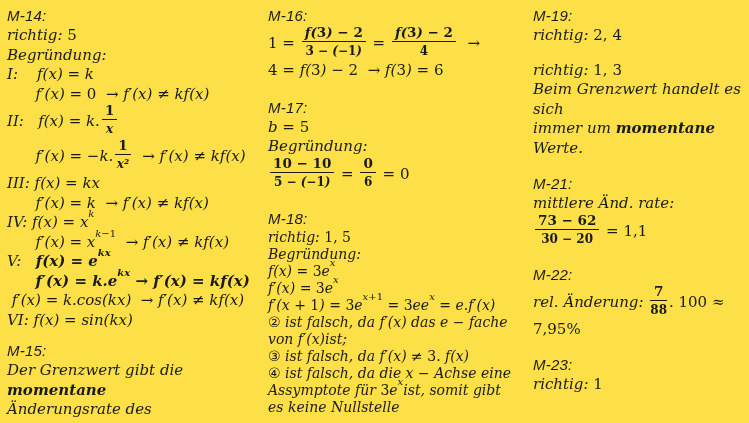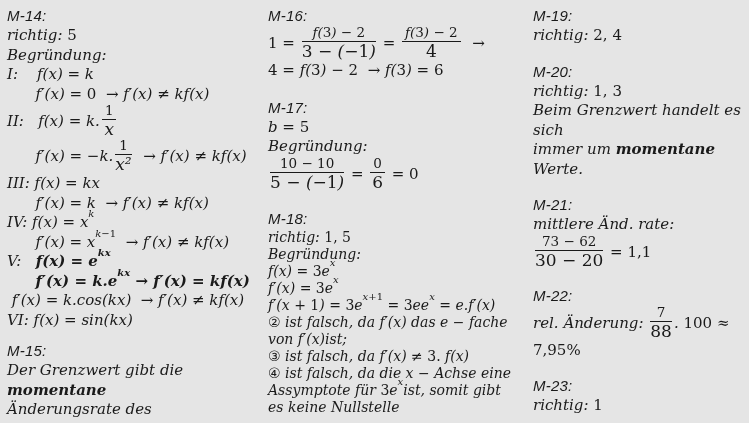--- a/index.html
+++ b/index.html
@@ -1,18 +1,18 @@
 <!DOCTYPE html>
 <html><head>
 <meta charset="utf-8">
 <style>
   html,body { margin:0; padding:0; background:#ffffff; }
   .page {
     position:relative; width:749px; height:423px; overflow:hidden;
-    background:#e5e5e5; color:#1a1a1a;
+    background:#fde047; color:#1a1a1a;
     font-family:"DejaVu Serif","DejaVu Sans",serif;
   }
   .col { position:absolute; top:5px; }
   .col1 { left:7px;   width:256px; }
   .col2 { left:268px; width:260px; }
   .col3 { left:533px; width:214px; }
   .block { margin-bottom:10px; }
   .col2 .block { margin-bottom:16px; }
   .col3 .block { margin-bottom:15px; }
   .heading {
@@ -20,27 +20,27 @@
     font-size:15px; line-height:21px; letter-spacing:0.2px;
   }
   .line { font-size:15px; line-height:19.5px; white-space:pre-wrap; }
   .tight .line { line-height:17px; font-size:14px; }
   .it { font-style:italic; }
   .rm { font-style:normal; }
   .bd { font-weight:700; }
   sup { font-size:10px; line-height:0; position:relative; top:-4px; }
   .frac {
     display:inline-block; vertical-align:middle; text-align:center;
-    margin:0 2px; transform:translateY(-2px);
+    margin:0 2px; transform:translateY(-2px);font-weight:bold;
   }
   .frac .num {
     display:block; padding:0 3px 1px; line-height:16px; font-size:13.5px;
     border-bottom:1px solid #1a1a1a;
   }
-  .frac .den { display:block; padding-top:1px; line-height:16px; font-size:17px; }
+  .frac .den { display:block; padding-top:1px; line-height:16px; font-size:12px; }
 </style>
 </head>
 <body>
 
 <div class="page">
   <div class="col col1">
       <div class="block">
         <div class="heading">M-14:</div>
         <div class="line"><span class="it">richtig: </span><span class="rm">5</span></div>
         <div class="line"><span class="it">Begründung:</span></div>
@@ -89,21 +89,20 @@
         <div class="line"><span class="it">Assymptote für </span><span class="rm">3</span><span class="it">e</span><sup><span class="it">x</span></sup><span class="it">ist, somit gibt</span></div>
         <div class="line"><span class="it">es keine Nullstelle</span></div>
       </div>
     </div>
   <div class="col col3">
       <div class="block">
         <div class="heading">M-19:</div>
         <div class="line"><span class="it">richtig: </span><span class="rm">2,</span><span class="it"> </span><span class="rm">4</span></div>
       </div>
       <div class="block">
-        <div class="heading">M-20:</div>
         <div class="line"><span class="it">richtig: </span><span class="rm">1,</span><span class="it"> </span><span class="rm">3</span></div>
         <div class="line"><span class="it">Beim Grenzwert handelt es sich</span></div>
         <div class="line"><span class="it">immer um </span><span class="it bd">momentane</span><span class="it"> Werte.</span></div>
       </div>
       <div class="block">
         <div class="heading">M-21:</div>
         <div class="line"><span class="it">mittlere Änd. rate: </span><span class="frac"><span class="num"><span class="rm">73</span><span class="it"> − </span><span class="rm">62</span></span><span class="den"><span class="rm">30</span><span class="it"> − </span><span class="rm">20</span></span></span><span class="it"> = </span><span class="rm">1,1</span></div>
       </div>
       <div class="block">
         <div class="heading">M-22:</div>

